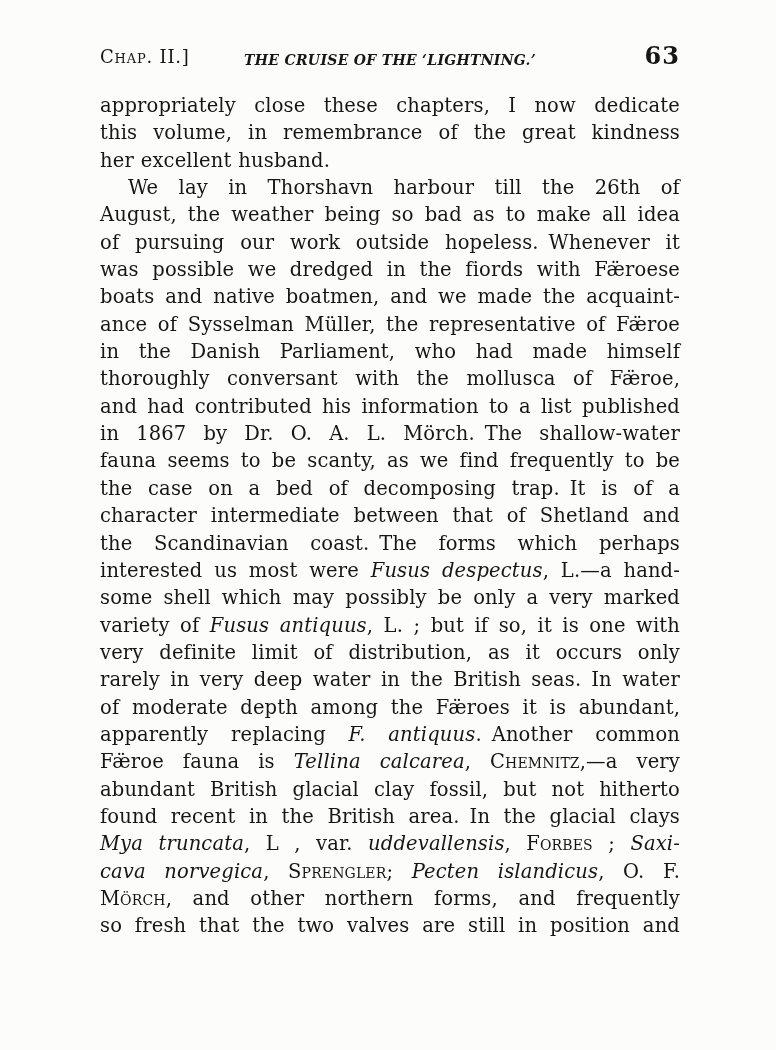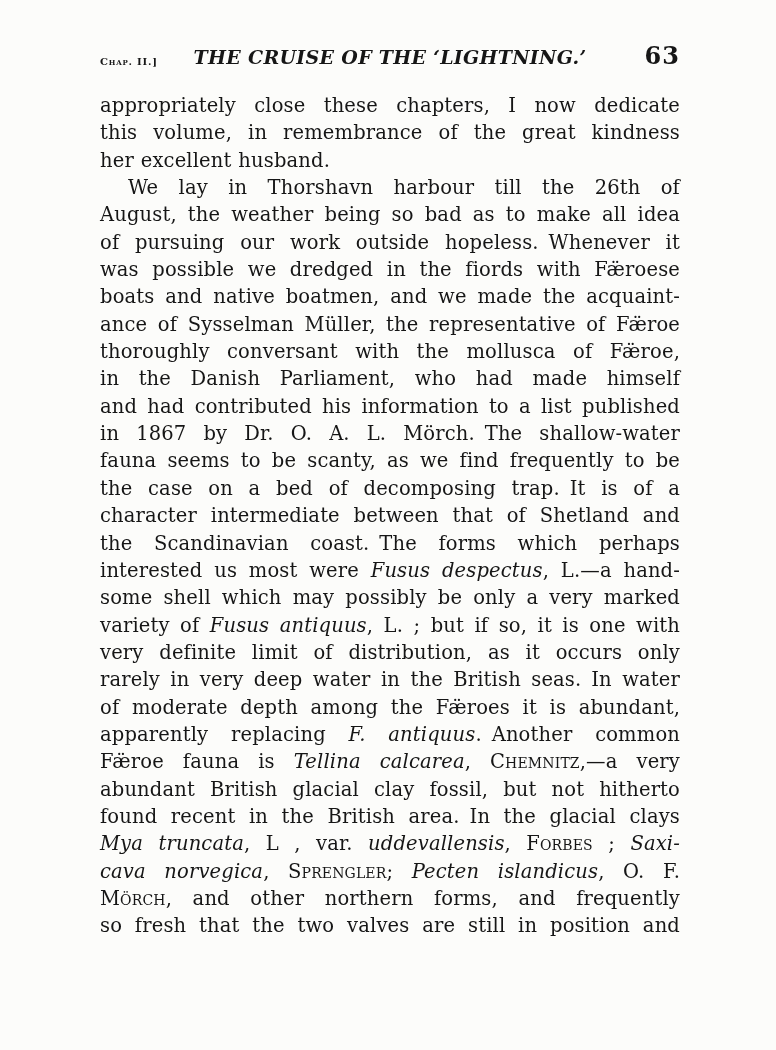--- a/index.html
+++ b/index.html
@@ -16,30 +16,29 @@
     overflow: hidden;
   }
   .running-head {
     position: absolute;
     top: 42px; left: 100px;
     width: 580px; height: 28px;
   }
   .chap {
     position: absolute; left: 0; bottom: 3px;
     font-variant: small-caps;
-    font-size: 10px;
+    font-size: 18px;
     letter-spacing: 0.8px;
-    font-weight: bold;
   }
   .title {
     position: absolute; left: 50%; bottom: 2px;
     transform: translateX(-50%);
     font-style: italic;
     font-weight: bold;
-    font-size: 19px;
+    font-size: 14px;
     letter-spacing: 0.3px;
     white-space: nowrap;
   }
   .pagenum {
     position: absolute; right: 0; bottom: 0;
     font-size: 24px;
     font-weight: bold;
     letter-spacing: 1px;
     text-align: right;
   }
@@ -73,22 +72,22 @@
   <div class="page-body">
       <div class="line"><span class="seg">appropriately close these chapters, I now dedicate</span></div>
       <div class="line"><span class="seg">this volume, in remembrance of the great kindness</span></div>
       <div class="line endpara"><span class="seg">her excellent husband.</span></div>
       <div class="line indent"><span class="seg">We lay in Thorshavn harbour till the 26th of</span></div>
       <div class="line"><span class="seg">August, the weather being so bad as to make all idea</span></div>
       <div class="line"><span class="seg">of pursuing our work outside hopeless. Whenever it</span></div>
       <div class="line"><span class="seg">was possible we dredged in the fiords with Fæ̈roese</span></div>
       <div class="line"><span class="seg">boats and native boatmen, and we made the acquaint-</span></div>
       <div class="line"><span class="seg">ance of Sysselman Müller, the representative of Fæ̈roe</span></div>
+      <div class="line"><span class="seg">in the Danish Parliament, who had made himself</span></div>
       <div class="line"><span class="seg">thoroughly conversant with the mollusca of Fæ̈roe,</span></div>
-      <div class="line"><span class="seg">in the Danish Parliament, who had made himself</span></div>
       <div class="line"><span class="seg">and had contributed his information to a list published</span></div>
       <div class="line"><span class="seg">in 1867 by Dr. O. A. L. Mörch. The shallow-water</span></div>
       <div class="line"><span class="seg">fauna seems to be scanty, as we find frequently to be</span></div>
       <div class="line"><span class="seg">the case on a bed of decomposing trap. It is of a</span></div>
       <div class="line"><span class="seg">character intermediate between that of Shetland and</span></div>
       <div class="line"><span class="seg">the Scandinavian coast. The forms which perhaps</span></div>
       <div class="line"><span class="seg">interested us most were </span><span class="seg i">Fusus despectus</span><span class="seg">, L.—a hand-</span></div>
       <div class="line"><span class="seg">some shell which may possibly be only a very marked</span></div>
       <div class="line"><span class="seg">variety of </span><span class="seg i">Fusus antiquus</span><span class="seg">, L. ; but if so, it is one with</span></div>
       <div class="line"><span class="seg">very definite limit of distribution, as it occurs only</span></div>

